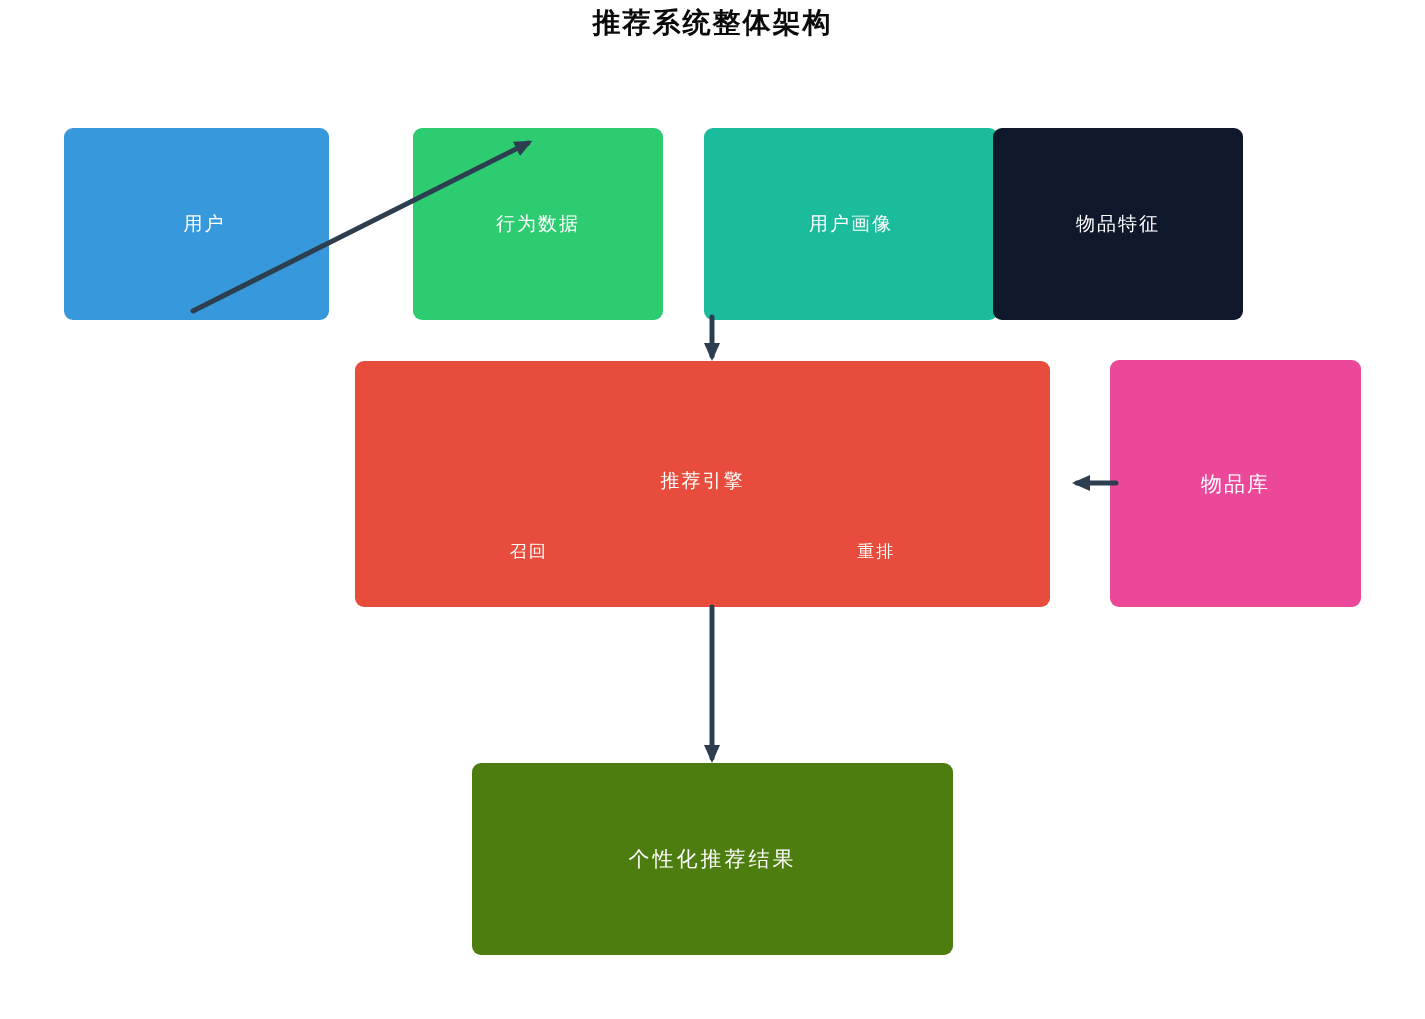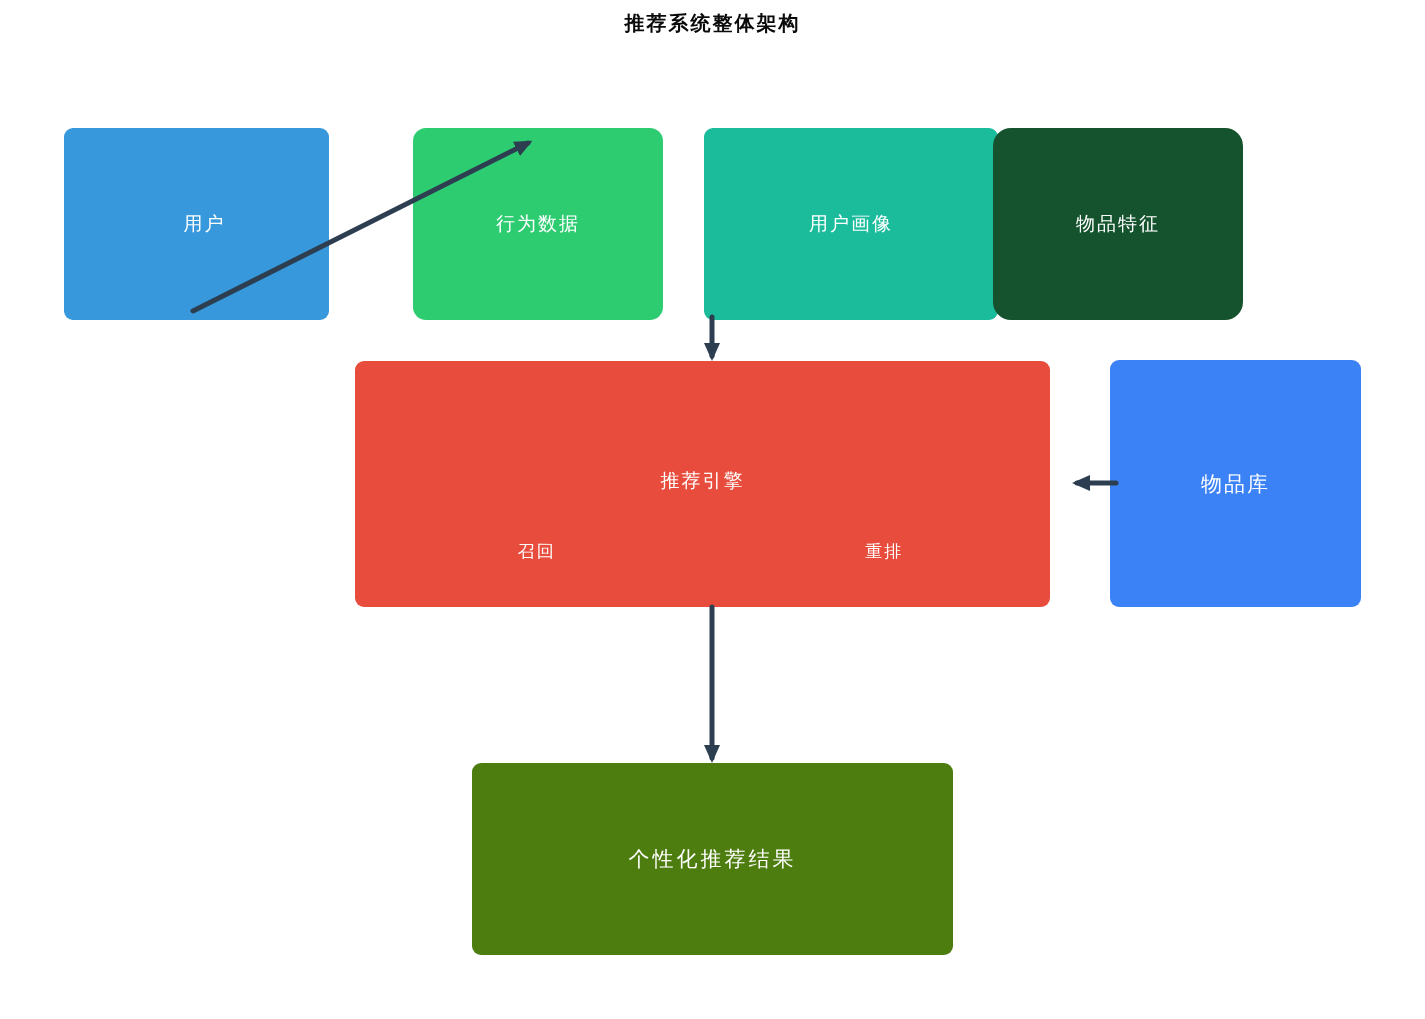--- a/index.html
+++ b/index.html
@@ -14,21 +14,21 @@
     height: 1019px;
     background: #ffffff;
     overflow: hidden;
   }
   .diagram-title {
     position: absolute;
     top: 6px;
     left: 0;
     width: 100%;
     text-align: center;
-    font-size: 20px;
+    font-size: 28px;
     line-height: 34px;
     font-weight: bold;
     color: #0a0a0a;
     letter-spacing: 2px;
     margin: 0;
   }
   .node {
     position: absolute;
     border-radius: 9px;
     color: #ffffff;
@@ -36,21 +36,21 @@
     align-items: center;
     justify-content: center;
   }
   .node .label {
     font-size: 19px;
     letter-spacing: 2px;
     white-space: nowrap;
   }
   
   .node-user          { left: 64px;   top: 128px; width: 249px; height: 192px; }
-  .node-behavior      { left: 413px;  top: 128px; width: 250px; height: 192px; border-radius: 13px; }
+  .node-behavior      { left: 413px;  top: 128px; width: 250px; height: 192px; }
   .node-profile       { left: 704px;  top: 128px; width: 294px; height: 192px; }
   .node-item-features { left: 993px;  top: 128px; width: 250px; height: 192px; }
   
   .node-engine    { left: 355px;  top: 361px; width: 695px; height: 246px; display: block; }
   .node-item-pool { left: 1110px; top: 360px; width: 251px; height: 247px; }
   .node-item-pool .label { font-size: 21px; }
   
   .node-result { left: 472px; top: 763px; width: 481px; height: 192px; }
   .node-result .label { font-size: 21px; letter-spacing: 3px; }
   
@@ -60,21 +60,21 @@
     left: 0;
     width: 100%;
     text-align: center;
     font-size: 26px;
     line-height: 34px;
     letter-spacing: 3px;
   }
   .engine-stages {
     position: absolute;
     top: 178px;
-    left: 8px;
+    left: 0;
     width: 100%;
     display: flex;
     justify-content: flex-end;
   }
   .engine-stage {
     flex: 1;
     text-align: center;
     font-size: 17px;
     line-height: 26px;
     letter-spacing: 2px;
@@ -100,33 +100,33 @@
   </div>
 
   <div class="node node-behavior" style="background: rgb(46, 204, 113);">
     <span class="label">行为数据</span>
   </div>
 
   <div class="node node-profile" style="background: rgb(26, 188, 156);">
     <span class="label">用户画像</span>
   </div>
 
-  <div class="node node-item-features" style="background: #14532d; border-radius: 18px;">
+  <div class="node node-item-features" style="background: #0f172a;">
     <span class="label">物品特征</span>
   </div>
 
   <div class="node node-engine" style="background: rgb(231, 76, 60);">
     <span class="label engine-title">推荐引擎</span>
     <div class="engine-stages">
       <span class="engine-stage">召回</span>
       <span class="engine-stage">重排</span>
     </div>
   </div>
 
-  <div class="node node-item-pool" style="background: #3b82f6; align-items: center;">
+  <div class="node node-item-pool" style="background: #ec4899; align-items: center;">
     <span class="label">物品库</span>
   </div>
 
   <div class="node node-result" style="background: #4d7c0f;">
     <span class="label">个性化推荐结果</span>
   </div>
 
   <svg class="arrow-layer" id="arrow-svg" viewBox="0 0 1425 1019" xmlns="http://www.w3.org/2000/svg">
     <defs>
       <marker id="arrowhead" markerUnits="userSpaceOnUse" markerWidth="18" markerHeight="16" refX="13" refY="8" orient="auto">

